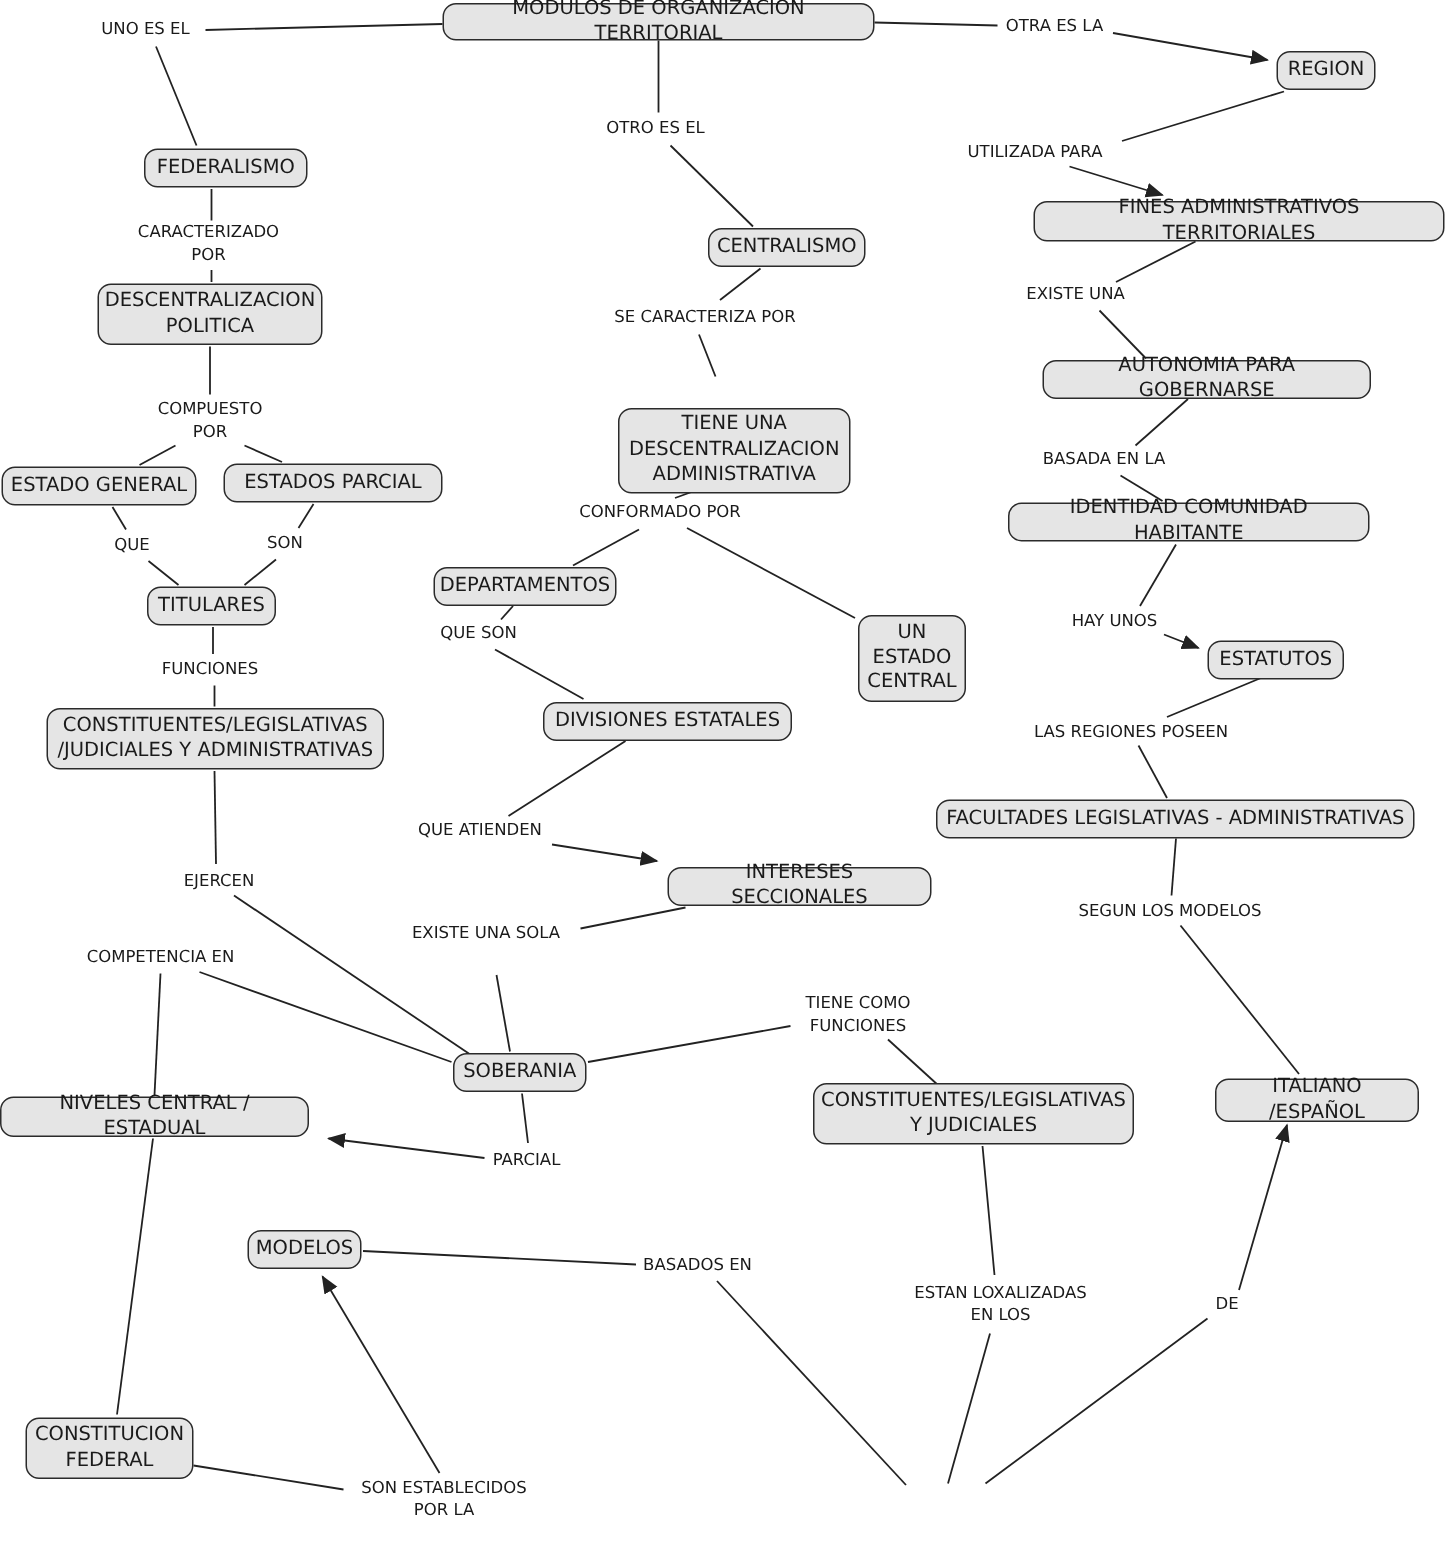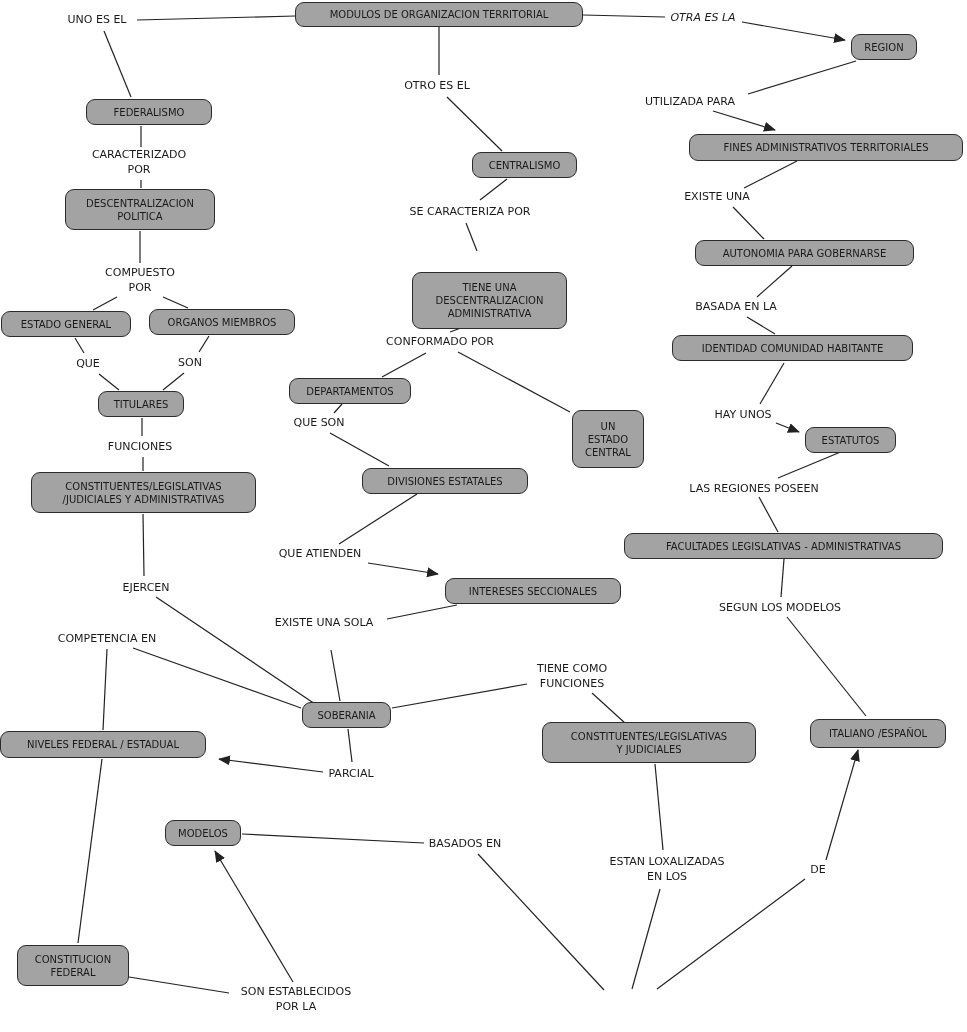--- a/index.html
+++ b/index.html
@@ -7,25 +7,25 @@
     position:relative;
     width:967px;height:1032px;
     background:#ffffff;
     font-family:"DejaVu Sans","Liberation Sans",sans-serif;
     overflow:hidden;
   }
   #edge-layer{position:absolute;left:0;top:0;}
   .node{
     position:absolute;
     box-sizing:border-box;
-    background:#a3a3a3;
+    background:#e5e5e5;
     border:1.5px solid #2b2b2b;
     border-radius:9px;
     color:#1a1a1a;
-    font-size:10px;
+    font-size:13px;
     line-height:1.3;
     display:flex;align-items:center;justify-content:center;
     text-align:center;
     white-space:pre-line;
     padding:1px 4px;
   }
   .edge-label{
     position:absolute;
     transform:translate(-50%,-50%);
     color:#1a1a1a;
@@ -99,53 +99,53 @@
       <line x1="129" y1="977" x2="229" y2="993" stroke="#222222" stroke-width="1.2"></line>
       <line x1="293" y1="982" x2="215" y2="851" stroke="#222222" stroke-width="1.2" marker-end="url(#arw)"></line>
       <line x1="102" y1="759" x2="78" y2="943" stroke="#222222" stroke-width="1.2"></line>
       <line x1="348" y1="729" x2="352" y2="762" stroke="#222222" stroke-width="1.2"></line>
       <line x1="323" y1="772" x2="219" y2="759" stroke="#222222" stroke-width="1.2" marker-end="url(#arw)"></line>
       <line x1="392" y1="708" x2="527" y2="684" stroke="#222222" stroke-width="1.2"></line>
       <line x1="592" y1="693" x2="626" y2="724" stroke="#222222" stroke-width="1.2"></line>
     </svg>
     <div class="node" style="left: 295px; top: 2px; width: 288px; height: 25px;">MODULOS DE ORGANIZACION TERRITORIAL</div>
     <div class="node" style="left: 851px; top: 34px; width: 66px; height: 26px;">REGION</div>
-    <div class="node" style="left: 86px; top: 99px; width: 126px; height: 26px;">FEDERALISMO</div>
+    <div class="node" style="left: 96px; top: 99px; width: 109px; height: 26px;">FEDERALISMO</div>
     <div class="node" style="left: 689px; top: 134px; width: 274px; height: 27px;">FINES ADMINISTRATIVOS TERRITORIALES</div>
     <div class="node" style="left: 472px; top: 152px; width: 105px; height: 26px;">CENTRALISMO</div>
     <div class="node" style="left: 65px; top: 189px; width: 150px; height: 41px;">DESCENTRALIZACION
 POLITICA</div>
     <div class="node" style="left: 695px; top: 240px; width: 219px; height: 26px;">AUTONOMIA PARA GOBERNARSE</div>
     <div class="node" style="left: 412px; top: 252px; width: 155px; height: 57px; margin-top: 20px;">TIENE UNA
 DESCENTRALIZACION
 ADMINISTRATIVA</div>
     <div class="node" style="left: 1px; top: 311px; width: 130px; height: 26px;">ESTADO GENERAL</div>
-    <div class="node" style="left: 149px; top: 309px; width: 146px; height: 26px;">ORGANOS MIEMBROS</div>
+    <div class="node" style="left: 149px; top: 309px; width: 146px; height: 26px;">ESTADOS PARCIAL</div>
     <div class="node" style="left: 672px; top: 335px; width: 241px; height: 26px;">IDENTIDAD COMUNIDAD HABITANTE</div>
     <div class="node" style="left: 289px; top: 378px; width: 122px; height: 26px;">DEPARTAMENTOS</div>
     <div class="node" style="left: 98px; top: 391px; width: 86px; height: 26px;">TITULARES</div>
     <div class="node" style="left: 572px; top: 410px; width: 72px; height: 58px;">UN
 ESTADO
 CENTRAL</div>
     <div class="node" style="left: 805px; top: 427px; width: 91px; height: 26px;">ESTATUTOS</div>
     <div class="node" style="left: 31px; top: 472px; width: 225px; height: 41px;">CONSTITUENTES/LEGISLATIVAS
 /JUDICIALES Y ADMINISTRATIVAS</div>
     <div class="node" style="left: 362px; top: 468px; width: 166px; height: 26px;">DIVISIONES ESTATALES</div>
     <div class="node" style="left: 624px; top: 533px; width: 319px; height: 26px;">FACULTADES LEGISLATIVAS - ADMINISTRATIVAS</div>
     <div class="node" style="left: 445px; top: 578px; width: 176px; height: 26px;">INTERESES SECCIONALES</div>
     <div class="node" style="left: 302px; top: 702px; width: 89px; height: 26px;">SOBERANIA</div>
     <div class="node" style="left: 810px; top: 719px; width: 136px; height: 29px;">ITALIANO /ESPAÑOL</div>
     <div class="node" style="left: 542px; top: 722px; width: 214px; height: 41px;">CONSTITUENTES/LEGISLATIVAS
 Y JUDICIALES</div>
-    <div class="node" style="left: 0px; top: 731px; width: 206px; height: 27px;">NIVELES FEDERAL / ESTADUAL</div>
+    <div class="node" style="left: 0px; top: 731px; width: 206px; height: 27px;">NIVELES CENTRAL / ESTADUAL</div>
     <div class="node" style="left: 165px; top: 820px; width: 76px; height: 26px;">MODELOS</div>
     <div class="node" style="left: 17px; top: 945px; width: 112px; height: 41px;">CONSTITUCION
 FEDERAL</div>
     <div class="edge-label" style="left: 97px; top: 20px;">UNO ES EL</div>
-    <div class="edge-label" style="left: 703px; top: 18px; font-style: italic;">OTRA ES LA</div>
+    <div class="edge-label" style="left: 703px; top: 18px;">OTRA ES LA</div>
     <div class="edge-label" style="left: 437px; top: 86px;">OTRO ES EL</div>
     <div class="edge-label" style="left: 690px; top: 102px;">UTILIZADA PARA</div>
     <div class="edge-label" style="left: 139px; top: 163px;">CARACTERIZADO
 POR</div>
     <div class="edge-label" style="left: 717px; top: 197px;">EXISTE UNA</div>
     <div class="edge-label" style="left: 470px; top: 212px;">SE CARACTERIZA POR</div>
     <div class="edge-label" style="left: 140px; top: 281px;">COMPUESTO
 POR</div>
     <div class="edge-label" style="left: 736px; top: 307px;">BASADA EN LA</div>
     <div class="edge-label" style="left: 440px; top: 342px;">CONFORMADO POR</div>

